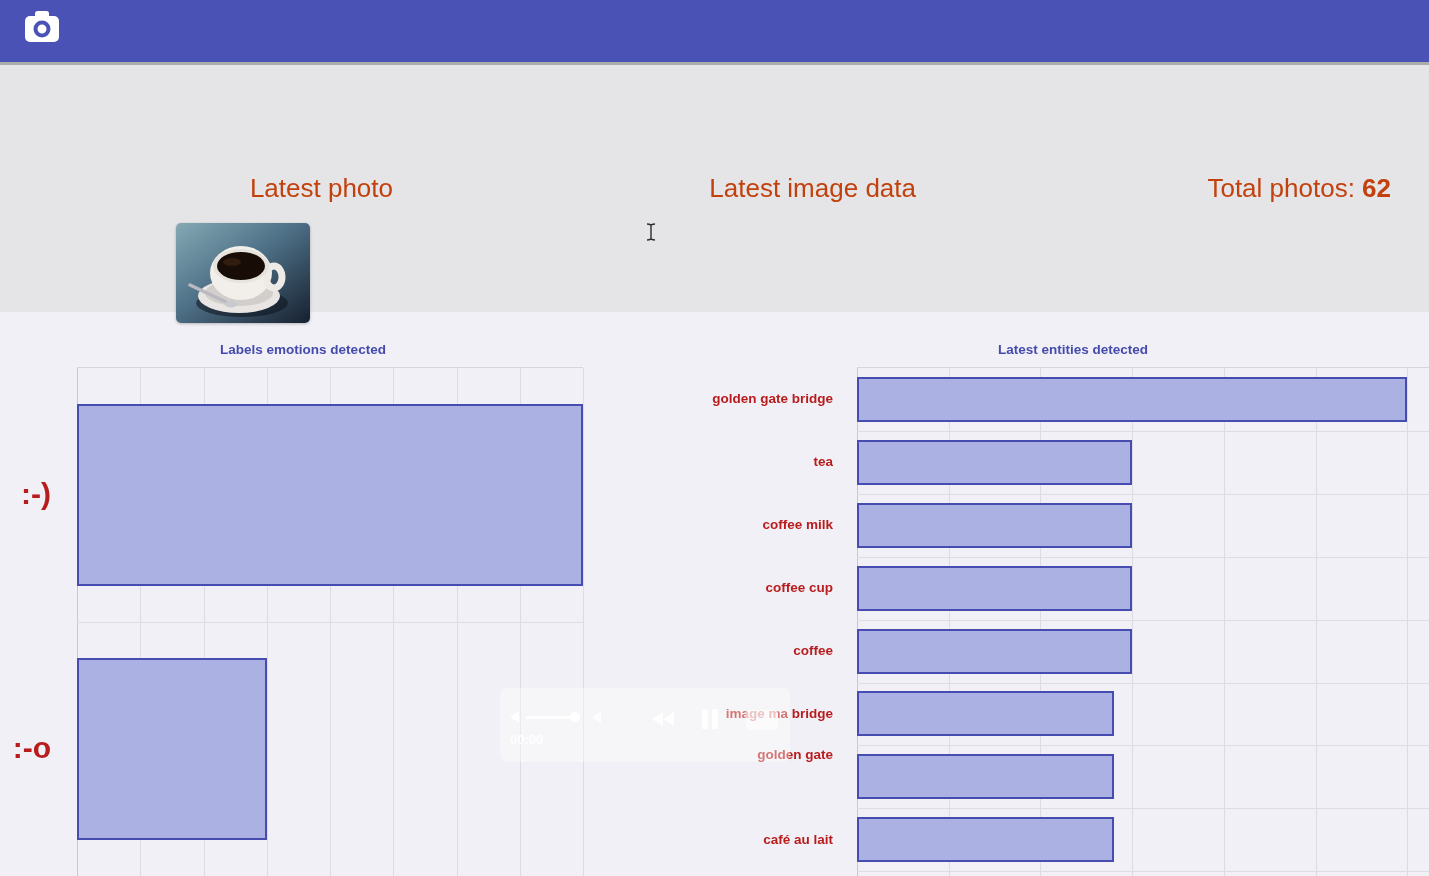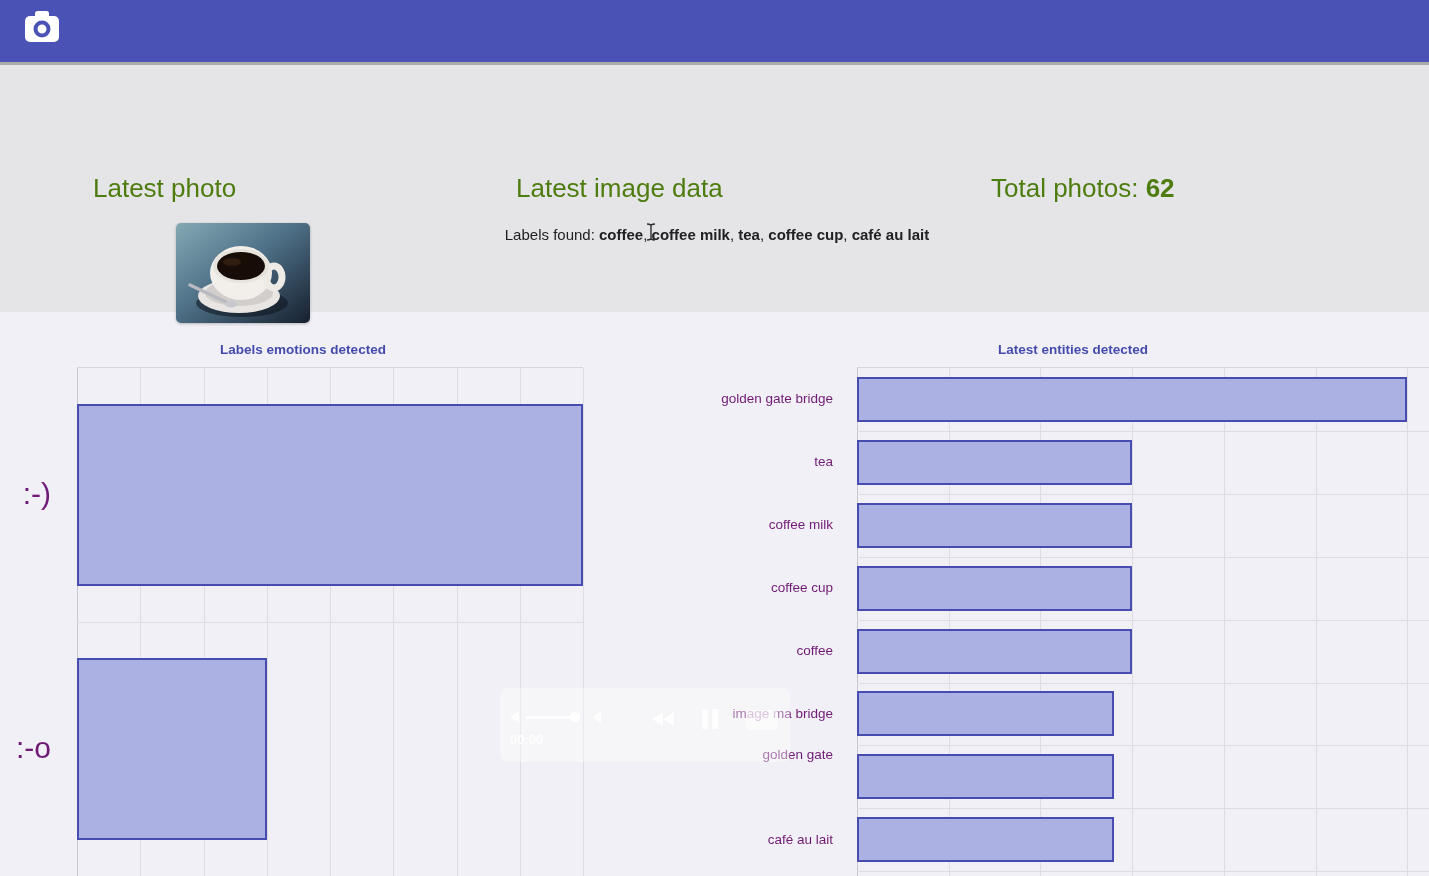--- a/index.html
+++ b/index.html
@@ -26,22 +26,22 @@
     font-size:14px;font-weight:bold;letter-spacing:.4px;color:#15151a;
     box-shadow:0 2px 4px rgba(0,0,0,.35);
     cursor:pointer;
   }
   
   .summary-band{
     position:absolute;left:0;top:65px;width:1429px;height:247px;
     background:#e5e4e7;
   }
   .section-heading{
-    position:absolute;top:108px;text-align:left;
-    font-size:26px;font-weight:400;color:#4d7c0f;
+    position:absolute;top:108px;text-align:right;
+    font-size:26px;font-weight:400;color:#c2410c;
   }
   #h-latest-photo{left:93px;width:300px;}
   #h-latest-data{left:516px;width:400px;}
   #h-total-photos{left:991px;width:400px;}
   #h-total-photos b{font-weight:bold;margin-top:28px;}
   .latest-photo-frame{
     position:absolute;left:176px;top:158px;width:134px;height:100px;
     border-radius:5px;overflow:hidden;box-shadow:0 1px 3px rgba(0,0,0,.25);
   }
   .labels-line{
@@ -68,21 +68,21 @@
   .gridh{position:absolute;left:0;right:0;height:1px;background:#dddce3;}
   .bar{
     position:absolute;left:0;
     background:#abb1e2;border:2px solid #474cb0;box-sizing:border-box;
   }
   .ylabels{position:absolute;top:55px;height:509px;}
   #chart-emotions .ylabels{left:0;width:65px;}
   #chart-entities .ylabels{left:0;width:145px;}
   .ylabel{
     position:absolute;right:10px;transform:translateY(-50%);
-    font-weight:normal;color:#701a75;white-space:nowrap;
+    font-weight:bold;color:#b91c1c;white-space:nowrap;
   }
   #chart-emotions .ylabel{font-size:30px;right:14px;}
   #chart-entities .ylabel{font-size:13.5px;right:12px;}
   
   .ghost-overlay{
     position:absolute;left:500px;top:688px;width:290px;height:74px;
     background:rgba(255,255,255,.40);border-radius:8px;
   }
   .ghost-overlay *{position:absolute;}
   .g-speaker{left:10px;top:23px;width:0;height:0;
@@ -139,21 +139,20 @@
       <ellipse cx="65" cy="50" rx="31" ry="27" fill="#f2efeb"></ellipse>
       <ellipse cx="98" cy="54" rx="8" ry="11" fill="none" stroke="#eeebe7" stroke-width="7"></ellipse>
       <ellipse cx="65" cy="43" rx="28" ry="17" fill="#e6e2dc"></ellipse>
       <ellipse cx="65" cy="43" rx="24" ry="14" fill="#170d06"></ellipse>
       <ellipse cx="56" cy="39" rx="9" ry="4" fill="#3c2514" opacity="0.7"></ellipse>
       <path d="M14 62 L52 80" stroke="#b9bac0" stroke-width="3.5" stroke-linecap="round"></path>
       <ellipse cx="55" cy="81" rx="6" ry="3.6" fill="#c9cacf"></ellipse>
     </svg>
   </div>
 
-  <div class="labels-line"><span>Labels found: </span><span><b>coffee</b>, <b>coffee milk</b>, <b>tea</b>, <b>coffee cup</b>, <b>café au lait</b></span></div>
 
   <span class="ibeam">
     <svg width="10" height="18" viewBox="0 0 10 18">
       <path d="M1 1 C3 1 4 1.5 5 2 C6 1.5 7 1 9 1 M5 2 V16 M1 17 C3 17 4 16.5 5 16 C6 16.5 7 17 9 17" fill="none" stroke="#2e2e33" stroke-width="1.4"></path>
     </svg>
   </span>
 </div>
 
 <div class="chart" id="chart-emotions">
   <div class="chart-title">Labels emotions detected</div>

